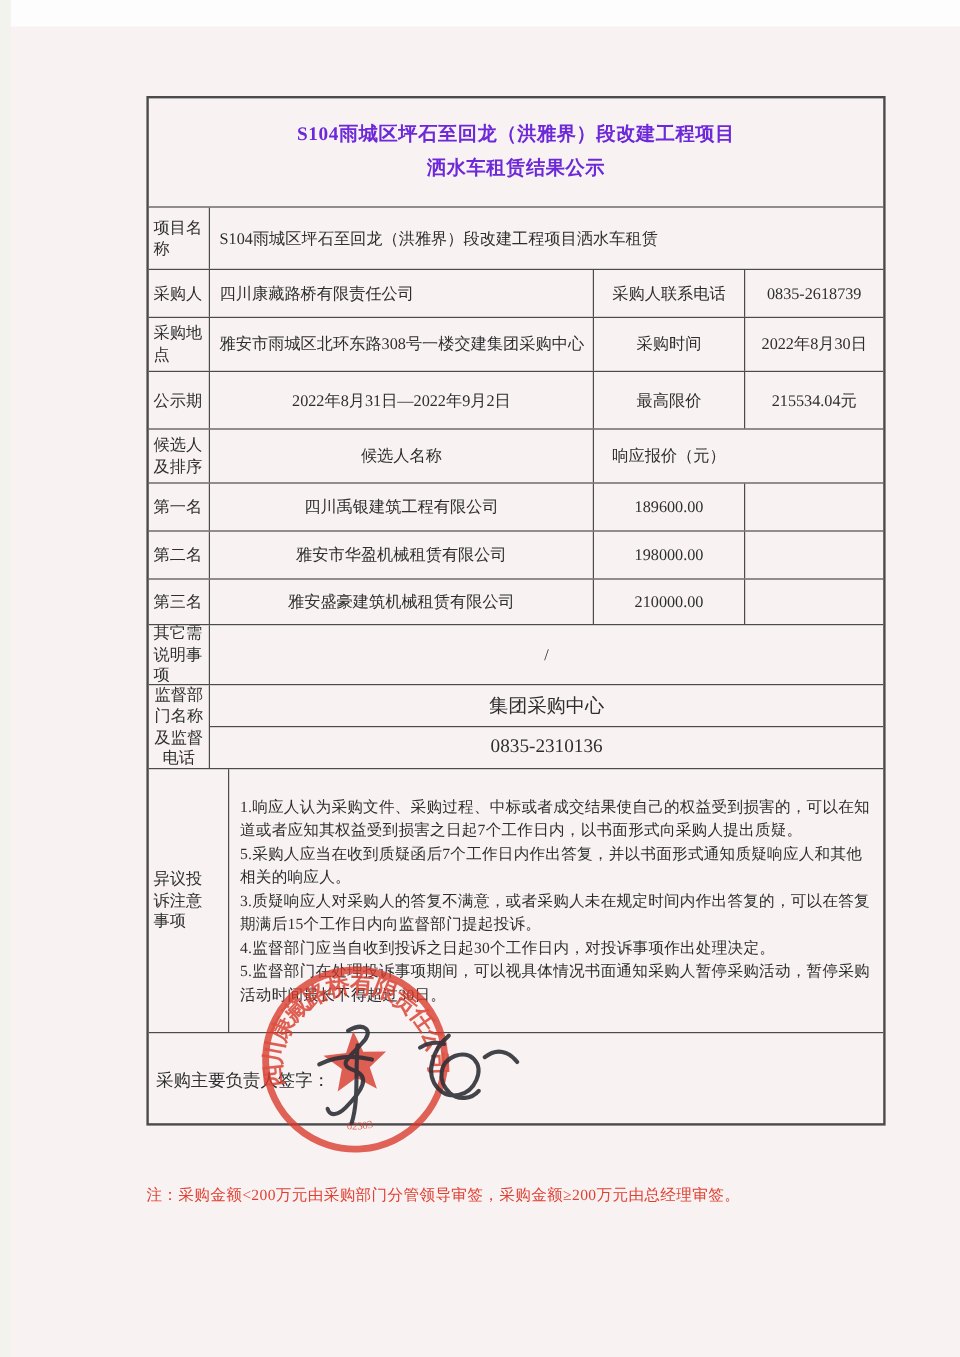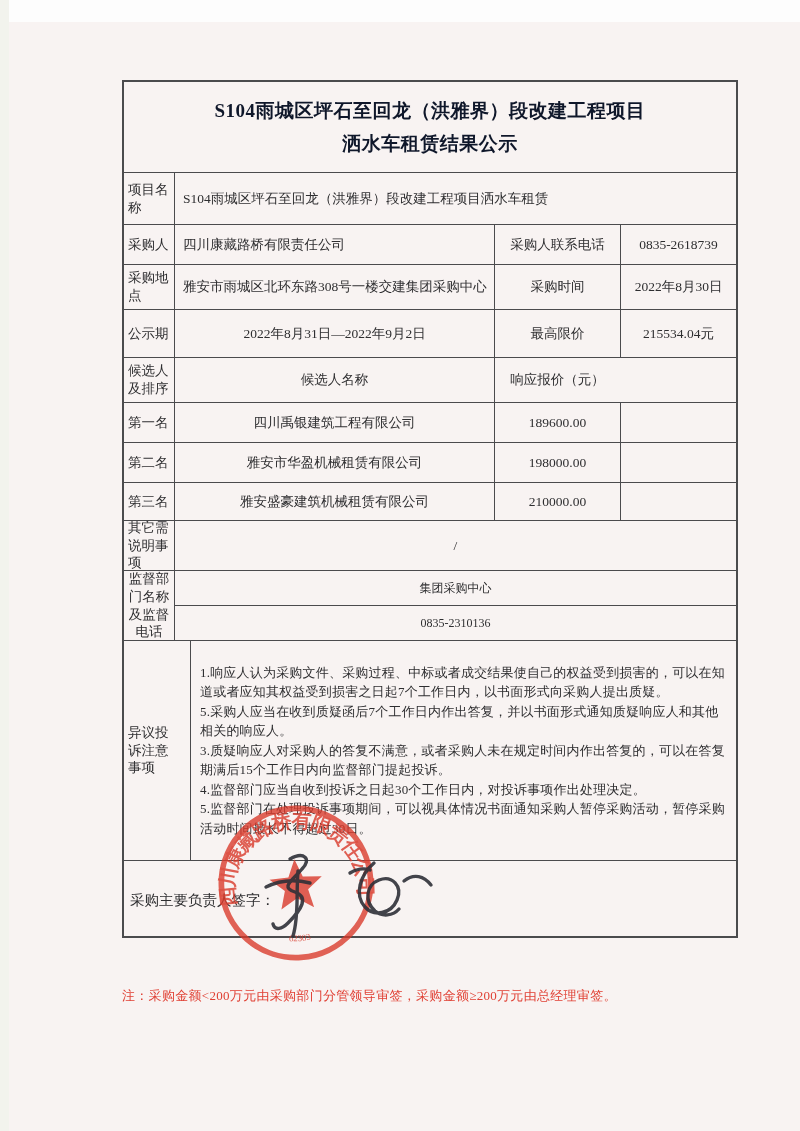--- a/index.html
+++ b/index.html
@@ -25,29 +25,29 @@
   .td + .td { border-left:1.5px solid #4b4b4d; }
   .w1 { width:50px; }
   .w2 { width:320px; }
   .w3 { width:126px; }
   .w4 { flex:1; }
   .wrest { flex:1; }
 
   .title-row {
     height:90px; flex-direction:column; justify-content:center; align-items:center;
   }
-  .title-line { font-weight:bold; font-size:19px; line-height:1.75; letter-spacing:0.5px; color:#0f172a; }
+  .title-line { font-weight:bold; font-size:16px; line-height:1.75; letter-spacing:0.5px; color:#6d28d9; }
 
   .label { font-size:13.5px; line-height:1.3; padding:2px 2px 2px 4px; word-break:break-all; }
   .label-center { justify-content:center; text-align:center; padding:2px 1px; }
   .val-left  { font-size:13.5px; padding-left:8px; }
   .val-center{ font-size:13.5px; justify-content:center; text-align:center; }
 
   .sup-col { flex-direction:column; align-items:stretch; padding:0; }
-  .sub { flex:1; display:flex; align-items:center; justify-content:center; font-size:12px; }
+  .sub { flex:1; display:flex; align-items:center; justify-content:center; font-size:16px; }
   .sub + .sub { border-top:1.5px solid #4b4b4d; }
 
   .objection-cell { display:flex; align-items:center; padding:6px 9px;margin-left:16px; }
   .objection-text { font-size:13px; line-height:1.5; letter-spacing:0.2px; }
 
   .sign-row .td { padding-left:6px; font-size:14.5px; }
 
   
   .footnote {
     position:absolute; left:122px; top:987px; width:640px;

